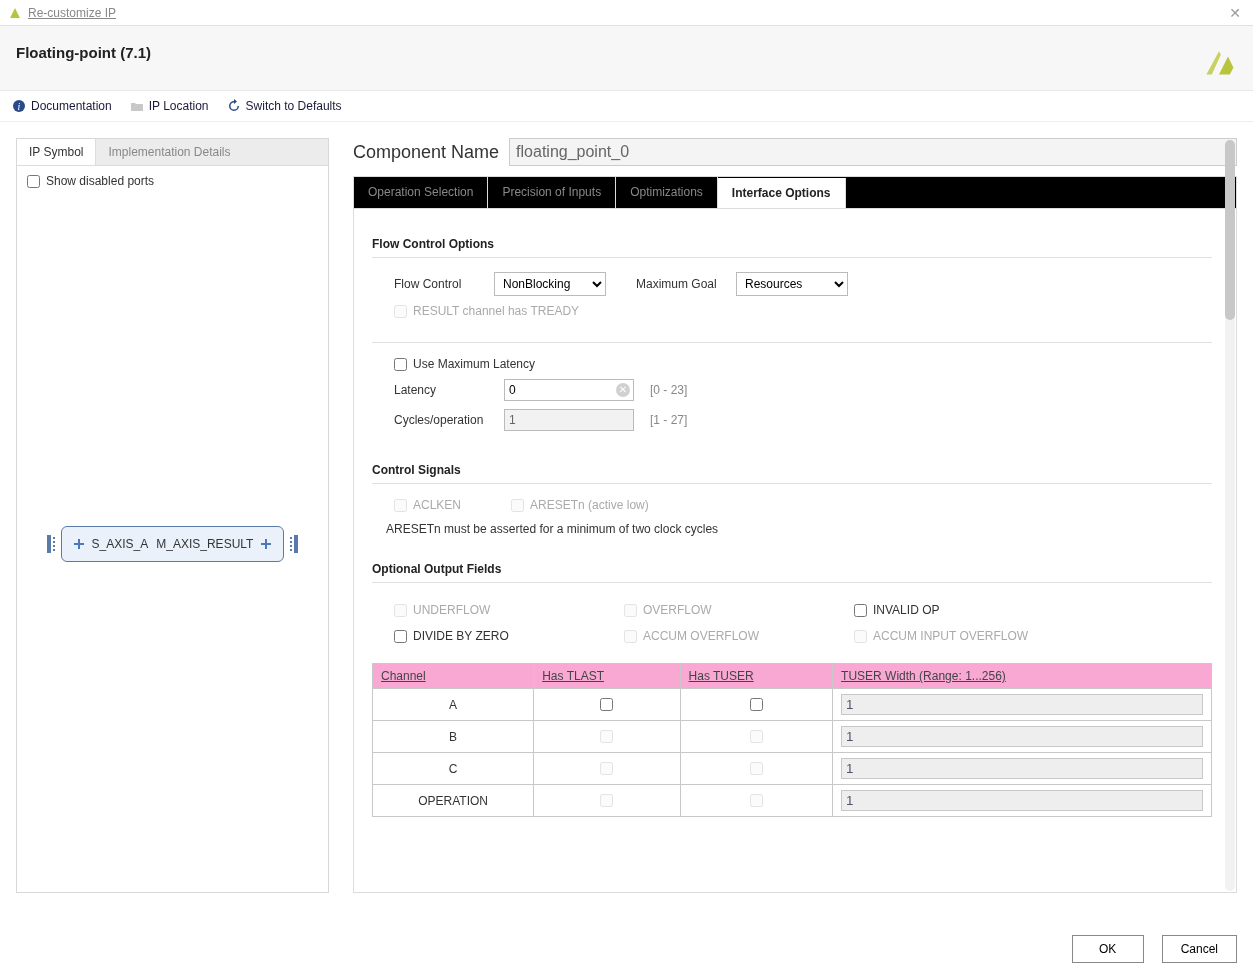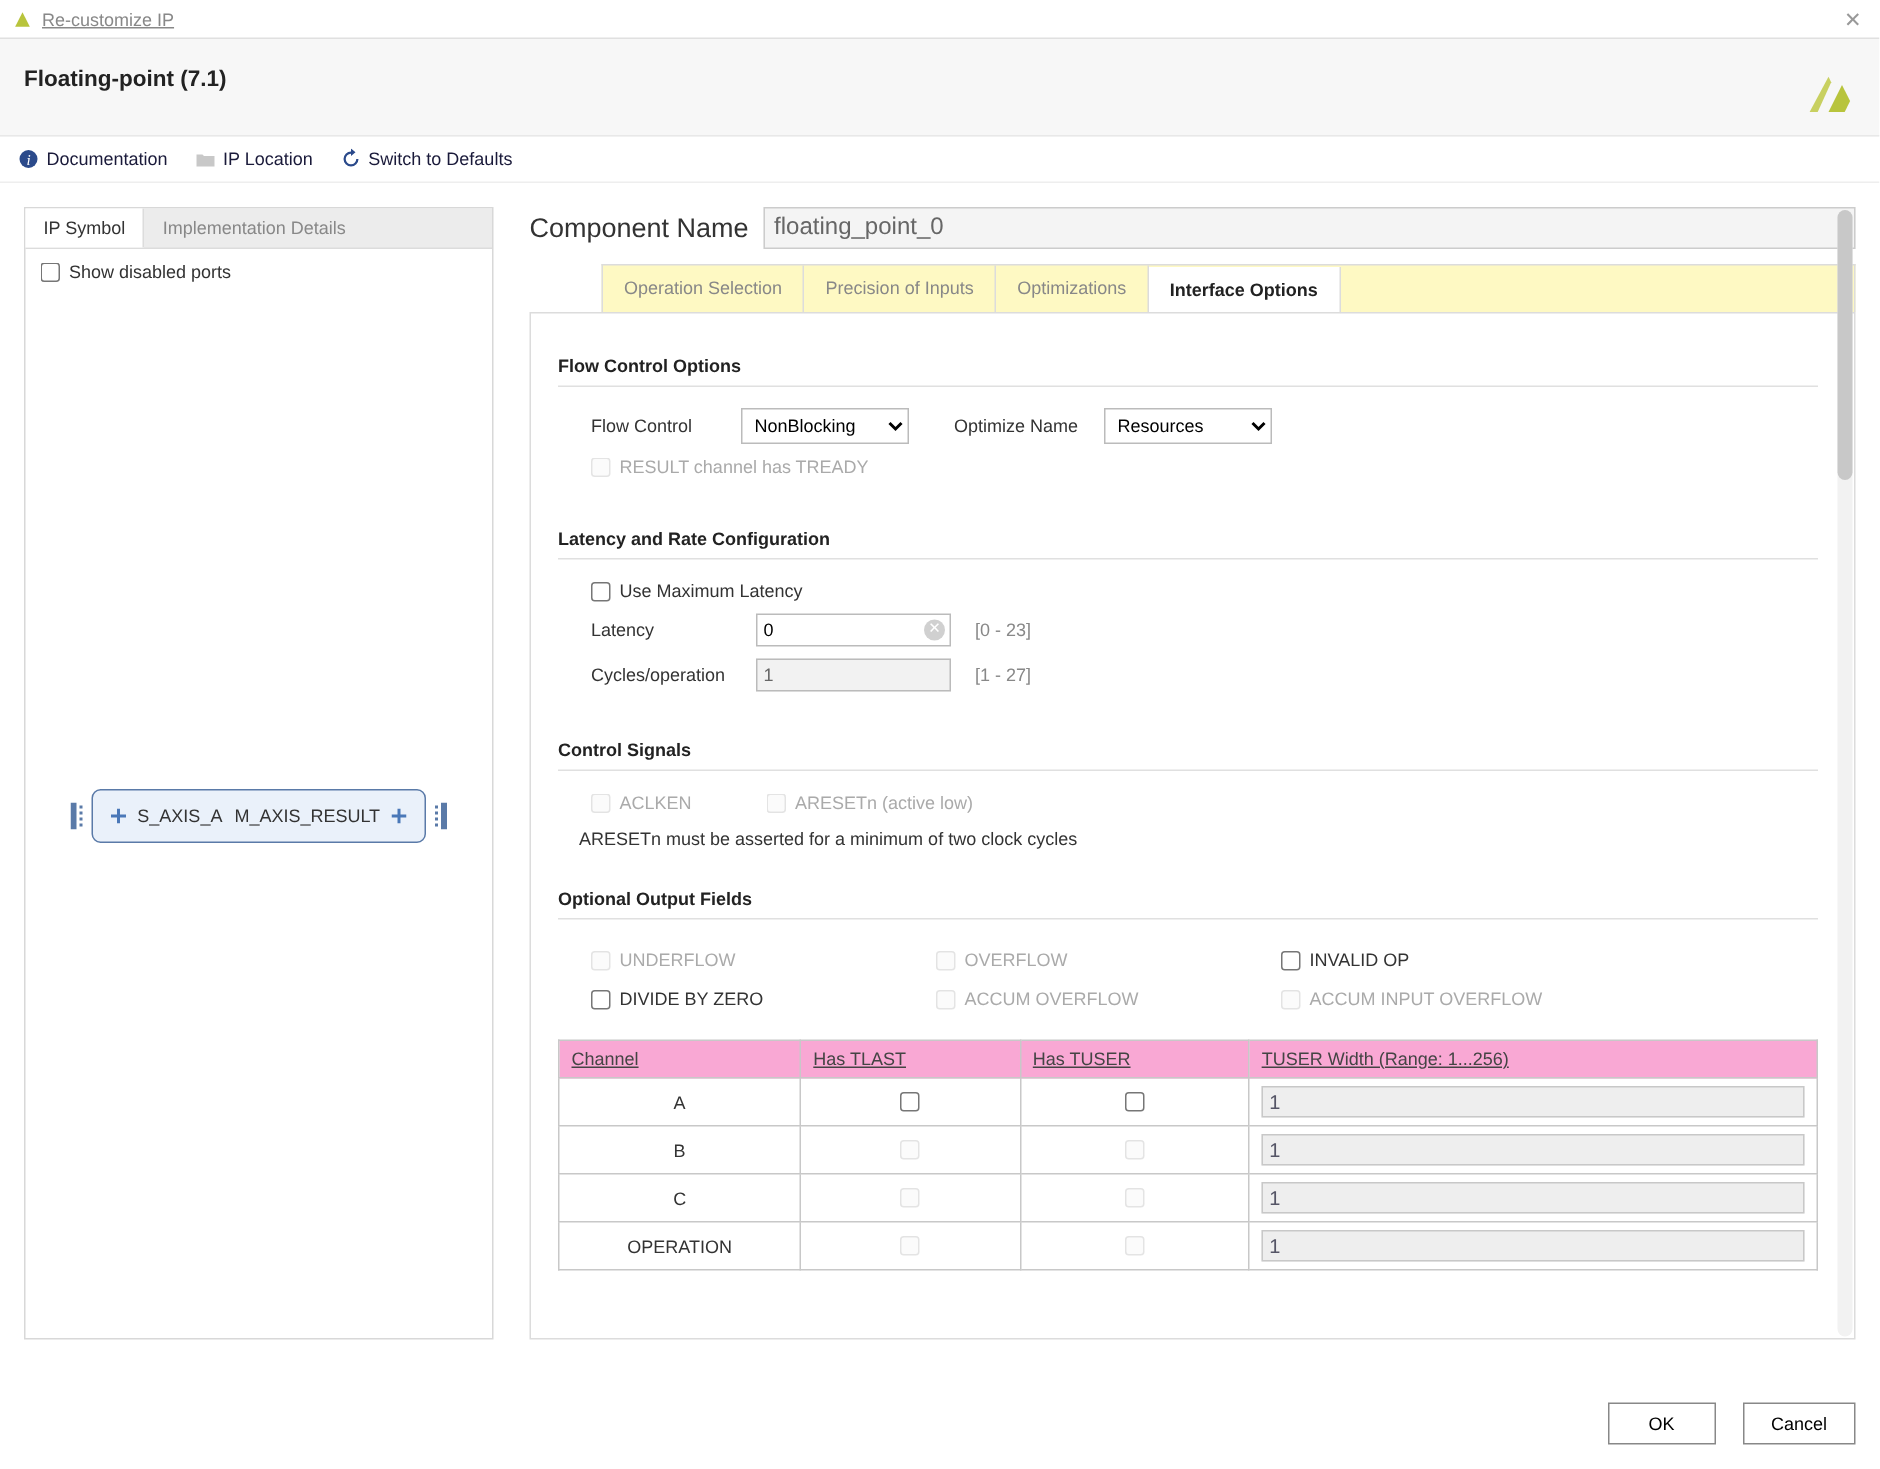--- a/index.html
+++ b/index.html
@@ -28,21 +28,21 @@
 .diagram-area { flex:1; display:flex; align-items:center; justify-content:center; }
 .ip-block { border:1.5px solid #5a7aa8; border-radius:6px; background:#eaf1fa; padding:10px 12px; display:flex; align-items:center; gap:8px; font-size:12px; color:#333; }
 .port-ico { width:10px; height:10px; }
 .bus-ico { width:14px; height:18px; }
 
 .right-panel { flex:1; display:flex; flex-direction:column; position:relative; }
 .compname-row { display:flex; align-items:center; gap:10px; margin-bottom:10px; }
 .compname-row label { font-size:18px; }
 .compname-row input { flex:1; padding:4px 6px; border:1px solid #ccc; background:#f4f4f4; color:#666; font-size:16px; }
 
-.right-tabs { display:flex; background:#fef9c3; border:1px solid #dcdcdc; border-bottom:none;margin-left:48px; }
+.right-tabs { display:flex; background:#000000; border:1px solid #dcdcdc; border-bottom:none; }
 .right-tab { padding:8px 14px; font-size:12px; color:#888; cursor:pointer; border-right:1px solid #dcdcdc; }
 .right-tab.active { background:#fff; color:#222; font-weight:600; border-bottom:1px solid #fff; position:relative; top:1px; }
 
 .right-content { border:1px solid #dcdcdc; flex:1; overflow-y:auto; padding:18px 24px 18px 18px; position:relative; }
 .right-scrollbar { position:absolute; right:2px; top:2px; bottom:2px; width:10px; background:#f2f2f2; border-radius:5px; }
 .right-scrollthumb { position:absolute; right:2px; top:2px; width:10px; height:180px; background:#c8c8c8; border-radius:5px; }
 
 .section-title { font-weight:bold; font-size:12px; color:#222; margin-top:10px; margin-bottom:6px; }
 .section-hr { border:none; border-top:1px solid #e0e0e0; margin-bottom:14px; }
 
@@ -177,30 +177,29 @@
       <div class="right-tab active">Interface Options</div>
     </div>
 
     <div class="right-content">
 
       <div class="section-title">Flow Control Options</div>
       <hr class="section-hr">
       <div class="form-row">
         <label>Flow Control</label>
         <select><option>NonBlocking</option></select>
-        <label style="margin-left:20px">Optimize Name</label>
+        <label style="margin-left:20px">Maximum Goal</label>
         <select><option>Resources</option></select>
       </div>
       <div class="check-row disabled">
         <input type="checkbox" disabled="" style="">
         <span>RESULT channel has TREADY</span>
       </div>
 
       <div style="height:18px"></div>
-      <div class="section-title">Latency and Rate Configuration</div>
       <hr class="section-hr">
       <div class="check-row">
         <input type="checkbox" style="">
         <span>Use Maximum Latency</span>
       </div>
       <div class="form-row">
         <label style="min-width:100px">Latency</label>
         <span class="input-with-x">
           <input type="text" class="small" value="0" style="">
           <span class="x-clear">✕</span>

